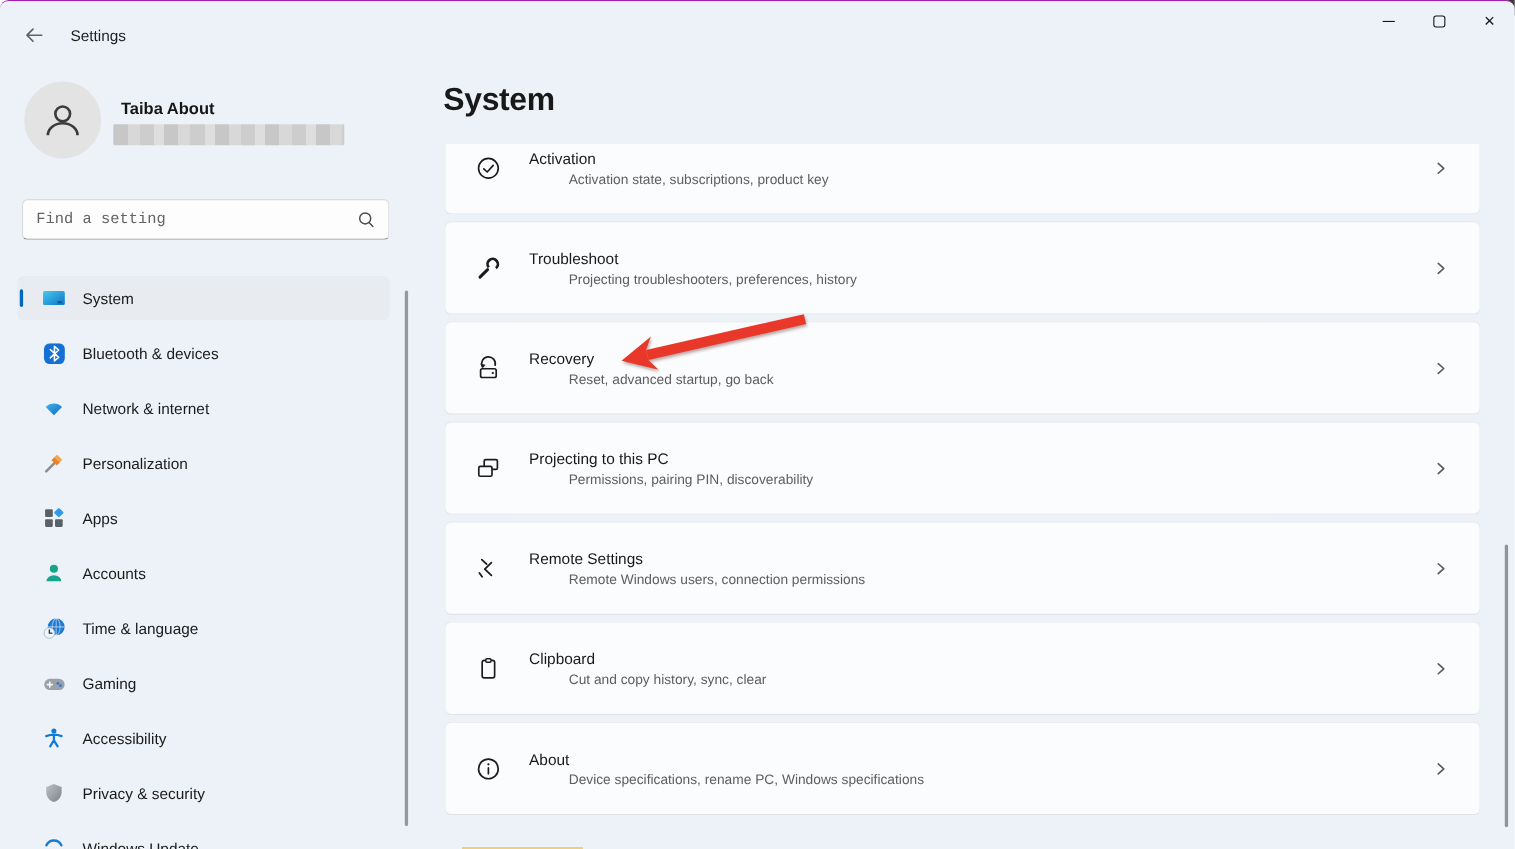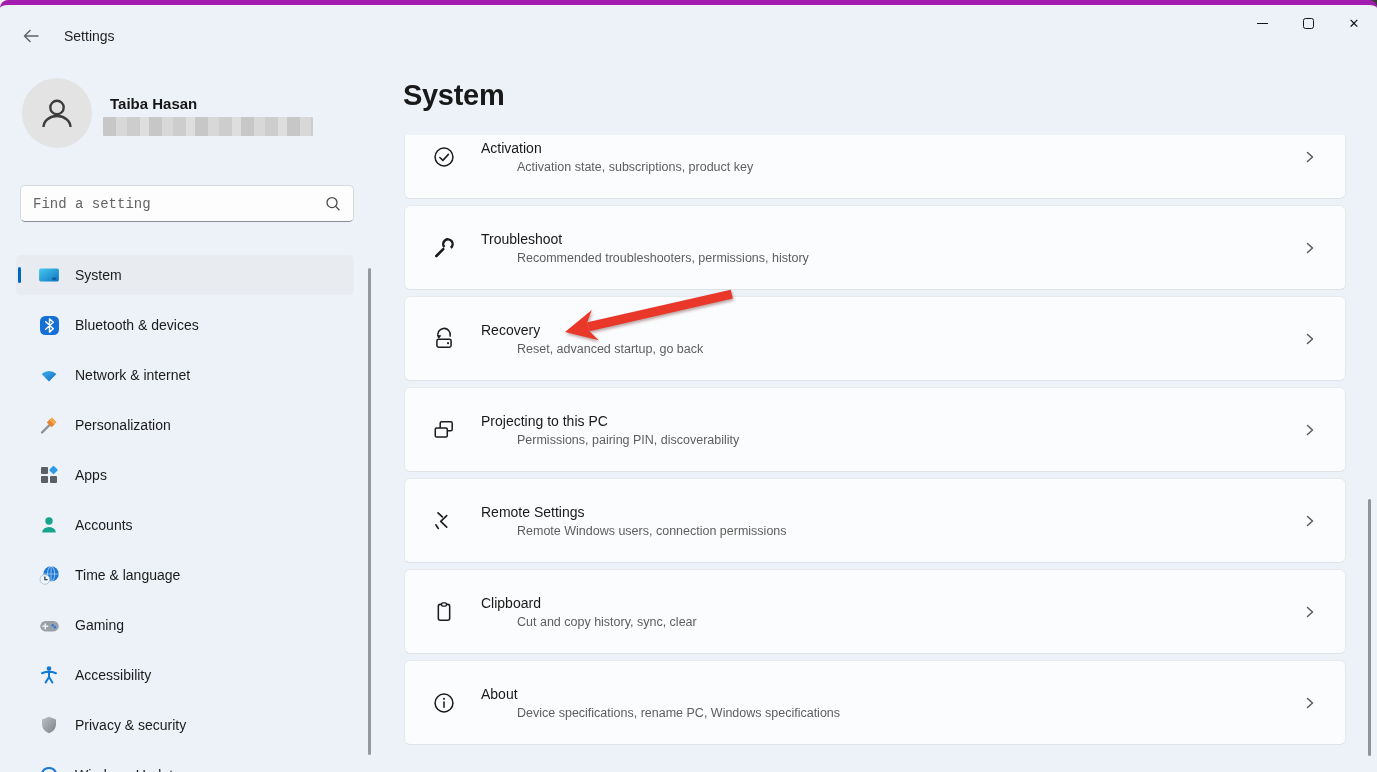--- a/index.html
+++ b/index.html
@@ -2,21 +2,21 @@
 <html><head>
 <meta charset="utf-8">
 <style>
   * { margin:0; padding:0; box-sizing:border-box; }
   html,body { width:1377px; height:772px; background:#fff; overflow:hidden;
               font-family:"Liberation Sans", sans-serif; }
   #corner-tr { position:absolute; top:0; right:0; width:14px; height:14px; background:#3a3a3a; }
   #window {
     position:absolute; top:0; left:0; width:1377px; height:772px;
     background:#edf2f8; border-radius:8px 8px 0 0; overflow:hidden;
-    border-top:5px solid #a21caf;
+    border-top:1px solid #a21caf;
   }
   
   .back-btn { position:absolute; left:20px; top:20px; width:22px; height:22px; cursor:pointer; }
   .app-title { position:absolute; left:64px; top:23px; font-size:14px; color:#1f1f1f; }
   .win-controls { position:absolute; right:0; top:1px; display:flex; }
   .win-btn { width:46px; height:34px; display:flex; align-items:center; justify-content:center; }
   .glyph-min { width:11px; height:1px; background:#151515; }
   .glyph-max { width:11px; height:11px; border:1.1px solid #151515; border-radius:2.5px; }
   .glyph-close { font-size:13px; color:#151515; line-height:1; }
   
@@ -91,21 +91,21 @@
         <div class="glyph-close">✕</div>
       </div>
   </div>
 
   <div class="avatar">
     <svg width="38" height="38" viewBox="0 0 38 38">
       <circle cx="19" cy="13.5" r="6.7" stroke="#3c3c3c" stroke-width="2.4" fill="none"></circle>
       <path d="M5.5 33 a13.5 11 0 0 1 27 0" stroke="#3c3c3c" stroke-width="2.4" fill="none"></path>
     </svg>
   </div>
-  <div class="profile-name">Taiba Hasan</div>
+  <div class="profile-name">Taiba About</div>
   <div class="email-redacted"></div>
 
   <div class="searchbox">
     <input type="text" placeholder="Find a setting" style="">
     <svg class="search-icon" width="20" height="20" viewBox="0 0 20 20">
       <circle cx="9" cy="8.6" r="5" stroke="#4a4a4a" stroke-width="1.3" fill="none"></circle>
       <path d="M12.7 12.4 L16 15.8" stroke="#4a4a4a" stroke-width="1.3" stroke-linecap="round"></path>
     </svg>
   </div>
 
@@ -277,21 +277,21 @@
 
   <div class="card">
     <span class="card-icon">
           <svg width="24" height="24" viewBox="0 0 22 22">
             <path d="M4 18.3 L10.3 12" stroke="#1c1c1c" stroke-width="2.5" stroke-linecap="round"></path>
             <circle cx="14.6" cy="7.4" r="4.3" stroke="#1c1c1c" stroke-width="2.3" fill="none" stroke-dasharray="20 7" transform="rotate(140 14.6 7.4)"></circle>
           </svg>
         </span>
     <span class="card-text">
       <span class="card-title">Troubleshoot</span>
-      <span class="card-sub">Recommended troubleshooters, permissions, history</span>
+      <span class="card-sub">Projecting troubleshooters, preferences, history</span>
     </span>
     <svg class="card-chevron" width="14" height="16" viewBox="0 0 14 16">
       <path d="M4.5 3.5 L9.5 8 L4.5 12.5" stroke="#5a5a5a" stroke-width="1.5" fill="none" stroke-linecap="round" stroke-linejoin="round"></path>
     </svg>
   </div>
 
   <div class="card">
     <span class="card-icon">
           <svg width="24" height="24" viewBox="0 0 22 22">
             <rect x="4.5" y="11.2" width="13" height="7.3" rx="1.5" stroke="#1c1c1c" stroke-width="1.4" fill="none"></rect>

